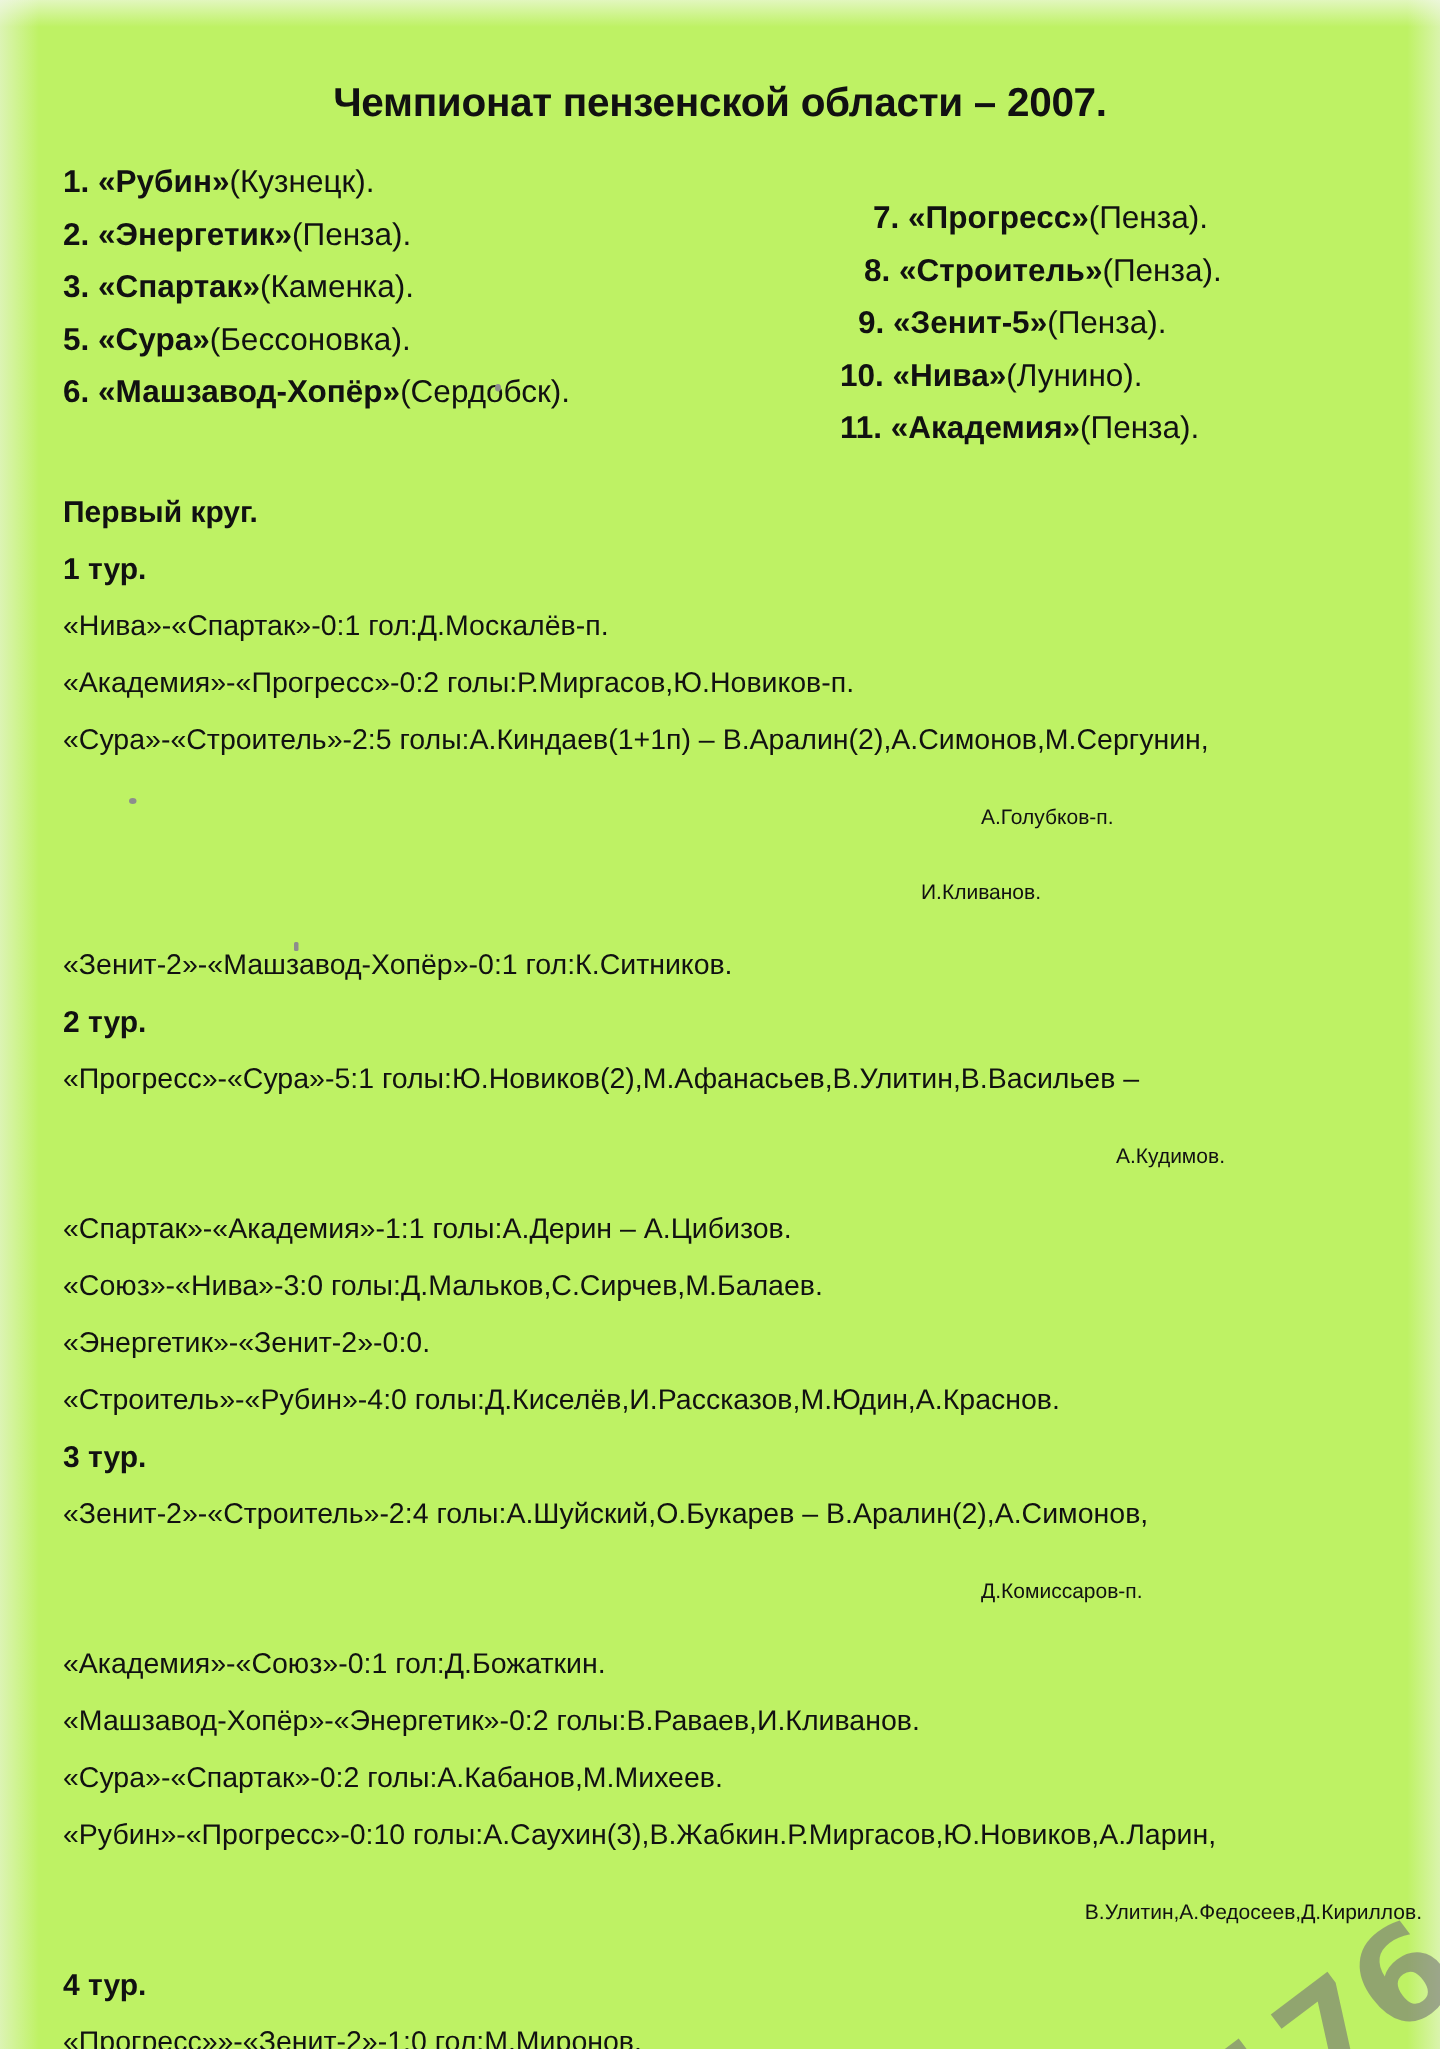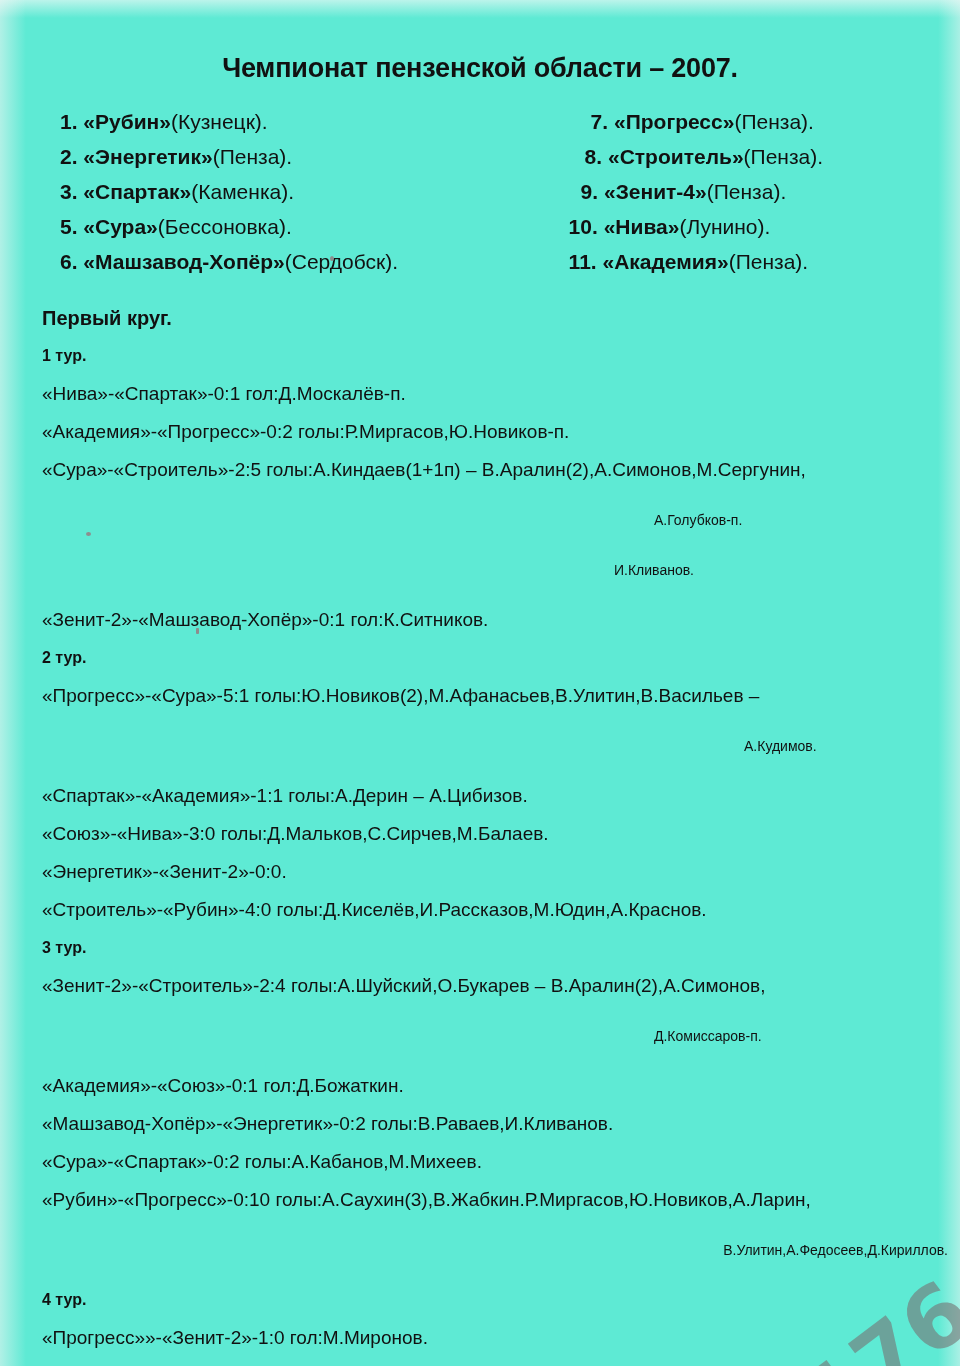--- a/index.html
+++ b/index.html
@@ -16,21 +16,21 @@
     overflow: hidden;
     position: relative;
   }
 
   .page {
     position: relative;
     width: 960px;
     height: 1366px;
     box-sizing: border-box;
     overflow: hidden;
-    background: #5eead4;
+    background: #bef264;
   }
 
   
   .paper-tint {
     position: absolute;
     inset: 0;
     background:
       linear-gradient(90deg, rgba(245,245,245,0.55) 0px, rgba(253,253,253,0) 26px),
       linear-gradient(270deg, rgba(246,246,246,0.5) 0px, rgba(253,253,253,0) 22px),
       linear-gradient(180deg, rgba(250,250,250,0.6) 0px, rgba(253,253,253,0) 18px);
@@ -58,28 +58,28 @@
     font-size: 23px;
     font-weight: bold;
     margin: 0;
     padding-top: 19px;
     line-height: 1.1;
   }
 
   
   .teams {
     display: flex;
-    padding: 20px 0 0 18px;
+    padding: 20px 0 0 0;
     justify-content: center;
   }
   .teams-col {
     display: block;
   }
   .teams-col.left  { width: 500px; padding-left: 42px; box-sizing: border-box; }
-  .teams-col.right { width: 460px; padding-left: 40px; box-sizing: border-box; }
+  .teams-col.right { width: 460px; padding-left: 40px; box-sizing: border-box; margin-top: 24px; }
 
   .team-line {
     font-size: 21px;
     line-height: 35px;
     white-space: nowrap;
   }
   .team-line .num {
     font-weight: bold;
   }
   .team-line .club {
@@ -109,21 +109,21 @@
   .results {
     padding: 20px 0 0 42px;
   }
   .round-title {
     font-size: 20px;
     font-weight: bold;
     line-height: 38px;
     margin: 0;
   }
   .tour-title {
-    font-size: 16px;
+    font-size: 20px;
     font-weight: bold;
     line-height: 38px;
     margin: 0;
   }
   .match {
     font-size: 19px;
     line-height: 38px;
     margin: 0;
     white-space: nowrap;
   }
@@ -195,21 +195,21 @@
         <div class="team-line i7">
           <span class="num">7.</span>
           <span class="club">«Прогресс»</span><span class="city">(Пенза).</span>
         </div>
         <div class="team-line i8">
           <span class="num">8.</span>
           <span class="club">«Строитель»</span><span class="city">(Пенза).</span>
         </div>
         <div class="team-line i9">
           <span class="num">9.</span>
-          <span class="club">«Зенит-4»</span><span class="city">(Пенза).</span>
+          <span class="club">«Зенит-5»</span><span class="city">(Пенза).</span>
         </div>
         <div class="team-line i10">
           <span class="num">10.</span>
           <span class="club">«Нива»</span><span class="city">(Лунино).</span>
         </div>
         <div class="team-line i11">
           <span class="num">11.</span>
           <span class="club">«Академия»</span><span class="city">(Пенза).</span>
         </div>
       </div>

